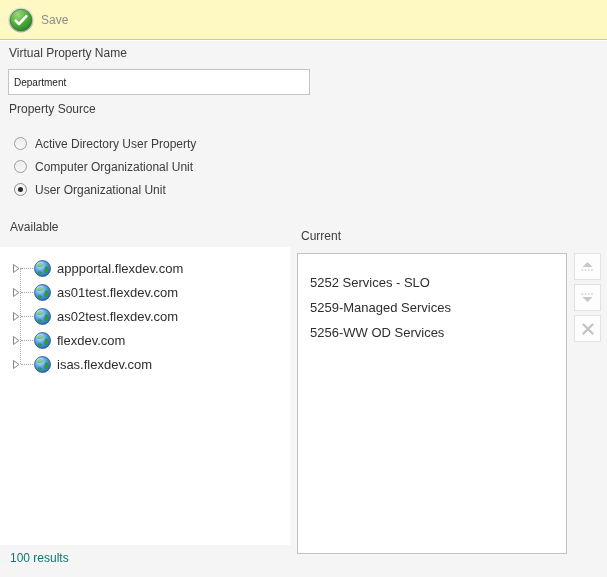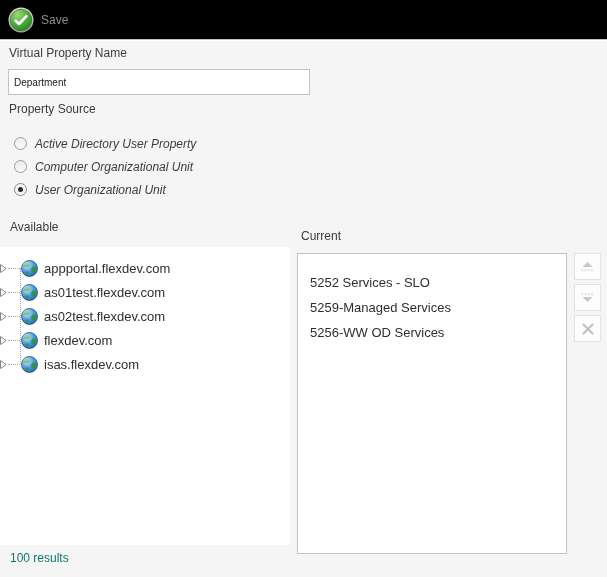--- a/index.html
+++ b/index.html
@@ -9,21 +9,21 @@
     background:#f5f5f5;
     position:relative;
     overflow:hidden;
     color:#3c3c3c;
   }
   .stage { position:absolute; inset:0; width:607px; height:577px; }
 
   
   .toolbar {
     position:absolute; left:0; top:0; width:607px; height:40px;
-    background:#000000;
+    background:#fef9c3;
     border-bottom:1px solid #c7c4c7;
     box-shadow:0 1px 0 #fdfdfd;
   }
   .save-btn {
     position:absolute; left:8px; top:6px; height:28px;
     display:flex; align-items:center; gap:7px;
     cursor:pointer; background:transparent; border:none;
     font-family:inherit;
   }
   .save-btn .lbl { font-size:12px; color:#8d8b8d; }
@@ -32,21 +32,21 @@
   .field-label { position:absolute; font-size:12px; color:#3c3c3c; white-space:nowrap; }
 
   .name-input {
     position:absolute; left:8px; top:69px; width:302px; height:21px;
     border:1px solid #c3c3c3; background:#fff;
     font-family:inherit; font-size:10px; color:#1b1b1b;
     padding:12px 5px; outline:none;
   }
 
   
-  .radio-group { position:absolute; left:14px; top:132px;font-style:italic; }
+  .radio-group { position:absolute; left:14px; top:132px; }
   .radio-row { display:flex; align-items:center; gap:8px; height:23px; cursor:pointer; }
   .radio-circle {
     width:13px; height:13px; border-radius:50%;
     border:1px solid #9d9d9d;
     background:linear-gradient(#ededed,#f8f8f8);
     position:relative; flex:0 0 auto;
   }
   .radio-row.checked .radio-circle { background:#f4f4f4; border-color:#8b8b8b; }
   .radio-row.checked .radio-circle::after {
     content:""; position:absolute; left:3px; top:3px; width:5px; height:5px;
@@ -59,21 +59,21 @@
     position:absolute; left:0; top:247px; width:290px; height:298px;
     background:#ffffff; overflow:hidden;
   }
   .tree-vline {
     position:absolute; left:20px; top:21px; height:96px;
     border-left:1px dotted #a6a6a6; width:0;
   }
   .tree-rows { position:absolute; left:0; top:9px; width:100%; }
   .tree-row {
     height:24px; display:flex; align-items:center;
-    cursor:pointer; position:relative;
+    padding-left:13px; cursor:pointer; position:relative;
   }
   .tree-expander { width:8px; height:10px; flex:0 0 auto; display:flex; align-items:center; }
   .tree-dots { width:12px; border-top:1px dotted #a6a6a6; height:0; flex:0 0 auto; }
   .tree-globe { width:17px; height:17px; margin-left:1px; flex:0 0 auto; }
   .tree-label { font-size:13px; color:#2e2e2e; margin-left:6px; white-space:nowrap; }
 
   
   .current-box {
     position:absolute; left:297px; top:253px; width:270px; height:301px;
     background:#fff; border:1px solid #c2c2c2; padding-top:16px; overflow:hidden;

